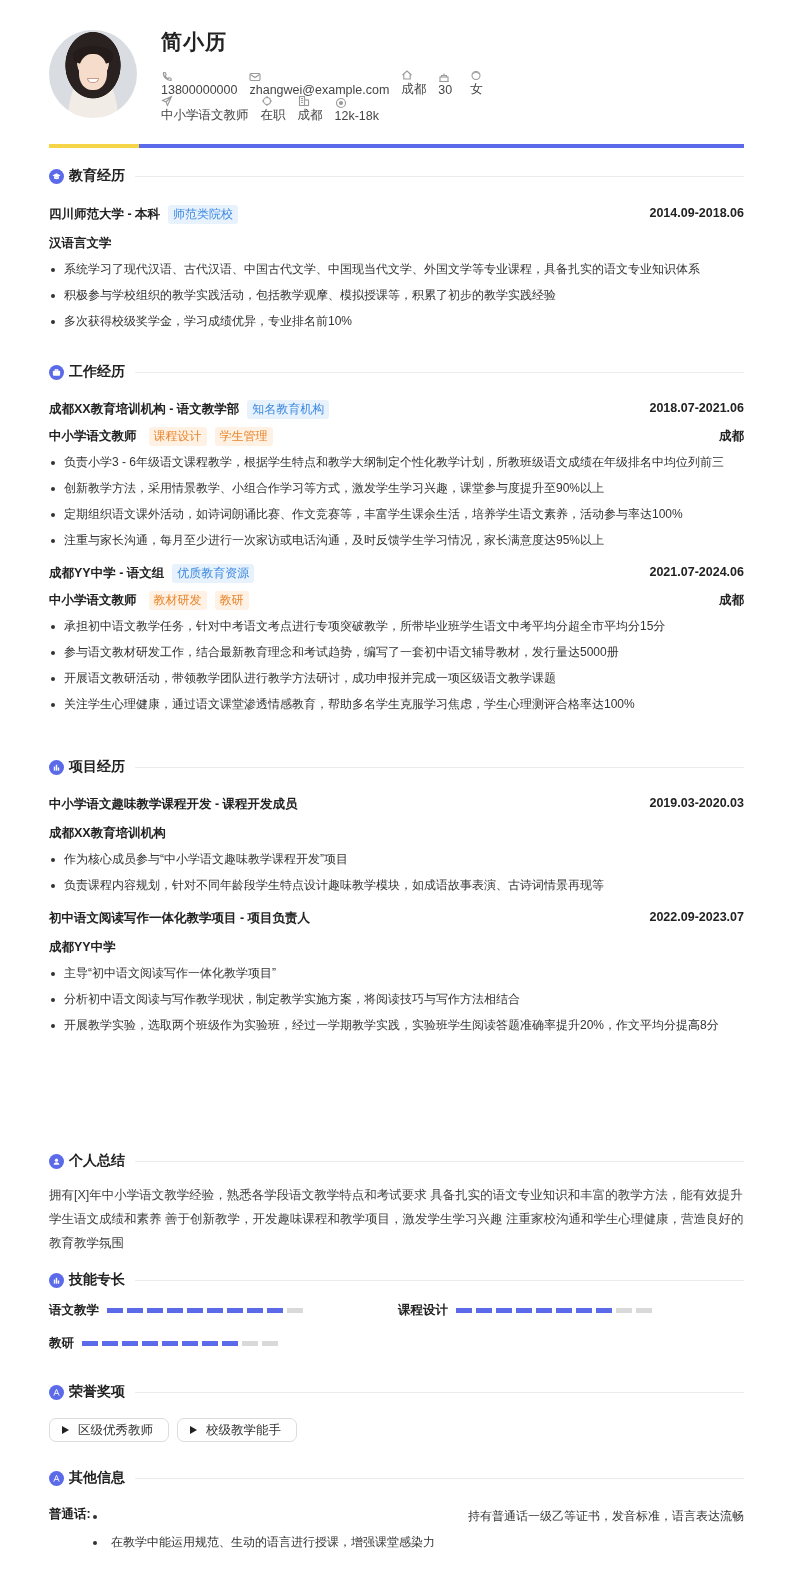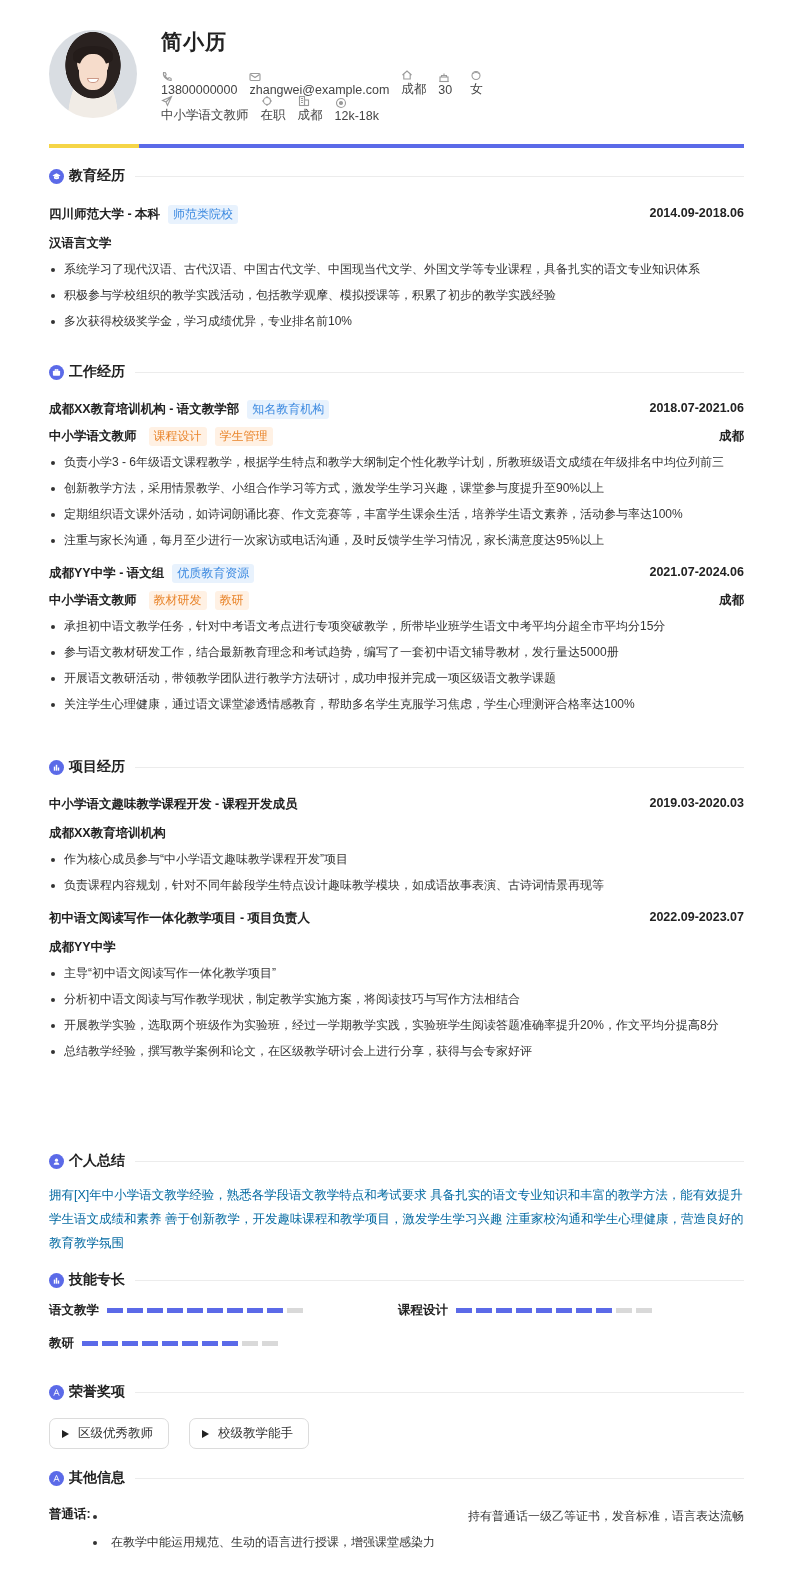--- a/index.html
+++ b/index.html
@@ -47,31 +47,31 @@
   .row-right { position: absolute; right: 0; top: 2px; font-size: 12.5px; font-weight: 700; color: #222; }
   .tag { display: inline-block; font-size: 12px; padding: 1px 5px; border-radius: 3px; margin-left: 8px; }
   .tag.blue { background: #e8f2fd; color: #3d8ae0; }
   .tag.orange { background: #fff1e4; color: #e9852b; }
   .sub { font-size: 12.5px; font-weight: 700; color: #222; }
 
   ul.bullets { list-style: none; }
   ul.bullets li { position: relative; padding-left: 15px; font-size: 12px; color: #333; height: 26px; line-height: 20px; white-space: nowrap; }
   ul.bullets li::before { content: ""; position: absolute; left: 2px; top: 9px; width: 4px; height: 4px; border-radius: 50%; background: #333; }
 
-  .summary { font-size: 12.5px; color: #0369a1; line-height: 24px; width: 695px; }
+  .summary { font-size: 12.5px; color: #404040; line-height: 24px; width: 695px; }
 
   .skills { position: relative; height: 70px; }
   .skill { position: absolute; display: flex; align-items: center; }
   .skill-label { font-size: 12.5px; font-weight: 700; color: #222; margin-right: 8px; }
   .skill-bar { display: flex; }
   .skill-bar span { width: 16px; height: 5px; margin-right: 4px; background: #d9d9d9; }
   .skill-bar span.on { background: #5b6ae8; }
 
   .awards { display: flex; }
-  .award { display: flex; align-items: center; height: 31px; padding: 0 15px 0 12px; border: 1px solid #dcdcdc; border-radius: 7px; margin-right: 20px; font-size: 12.5px; color: #333; background:#fff; }
+  .award { display: flex; align-items: center; height: 24px; padding: 0 15px 0 12px; border: 1px solid #dcdcdc; border-radius: 7px; margin-right: 8px; font-size: 12.5px; color: #333; background:#fff; }
   .award .tri { width: 0; height: 0; border-left: 7px solid #222; border-top: 4.5px solid transparent; border-bottom: 4.5px solid transparent; margin-right: 9px; }
 
   .other { position: relative; }
   .other-label { position: absolute; left: 0; top: 0; font-size: 12.5px; font-weight: 700; color: #222; }
   .other ul.bullets { margin-left: 42px; }
 </style>
 </head>
 <body>
 
 <div class="page">
@@ -278,21 +278,20 @@
       <span class="row-title">初中语文阅读写作一体化教学项目 - 项目负责人</span>
       <span class="row-right">2022.09-2023.07</span>
     </div>
     <div class="row" style="margin-top:9px;">
       <span class="sub">成都YY中学</span>
     </div>
     <ul class="bullets" style="margin-top:6px;">
       <li>主导“初中语文阅读写作一体化教学项目”</li>
       <li>分析初中语文阅读与写作教学现状，制定教学实施方案，将阅读技巧与写作方法相结合</li>
       <li>开展教学实验，选取两个班级作为实验班，经过一学期教学实践，实验班学生阅读答题准确率提升20%，作文平均分提高8分</li>
-      <li>总结教学经验，撰写教学案例和论文，在区级教学研讨会上进行分享，获得与会专家好评</li>
     </ul>
   </div>
 
   <div class="section" style="top:1151px;">
     <div class="sec-head">
       <span class="sec-icon">
           <svg viewBox="0 0 10 10" fill="#fff">
             <circle cx="5" cy="3.5" r="1.8"></circle>
             <path d="M1.8 8.5c.4-2 1.7-2.8 3.2-2.8s2.8.8 3.2 2.8z"></path>
           </svg>

